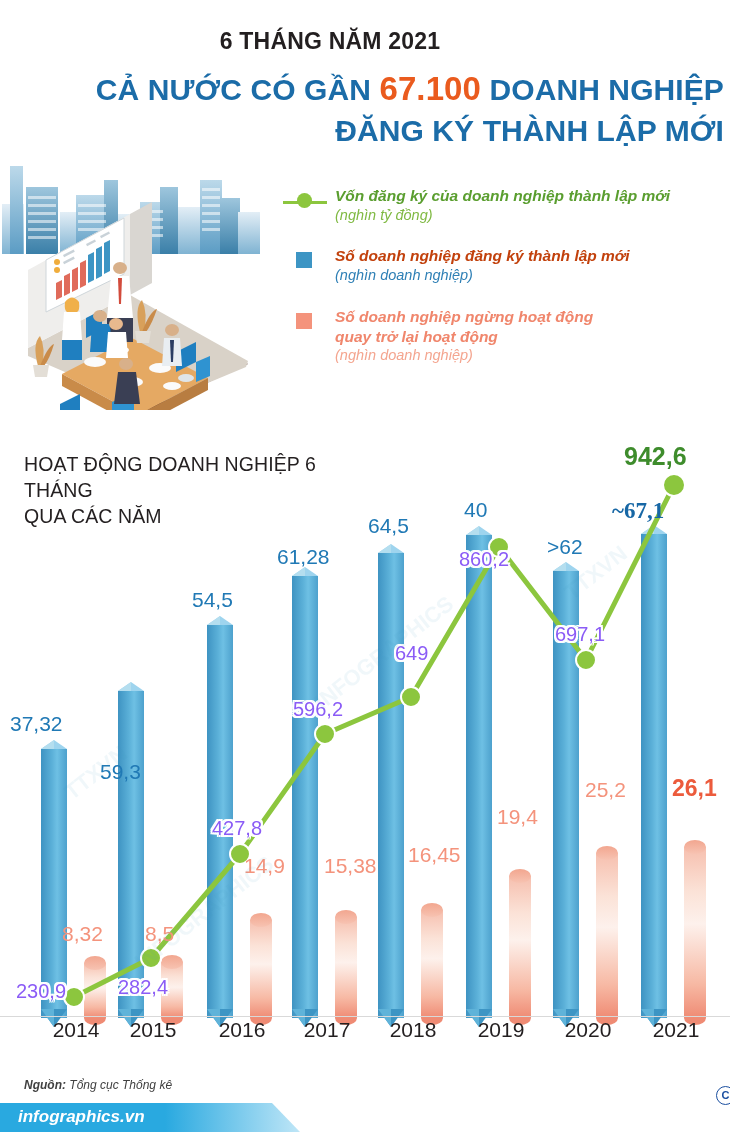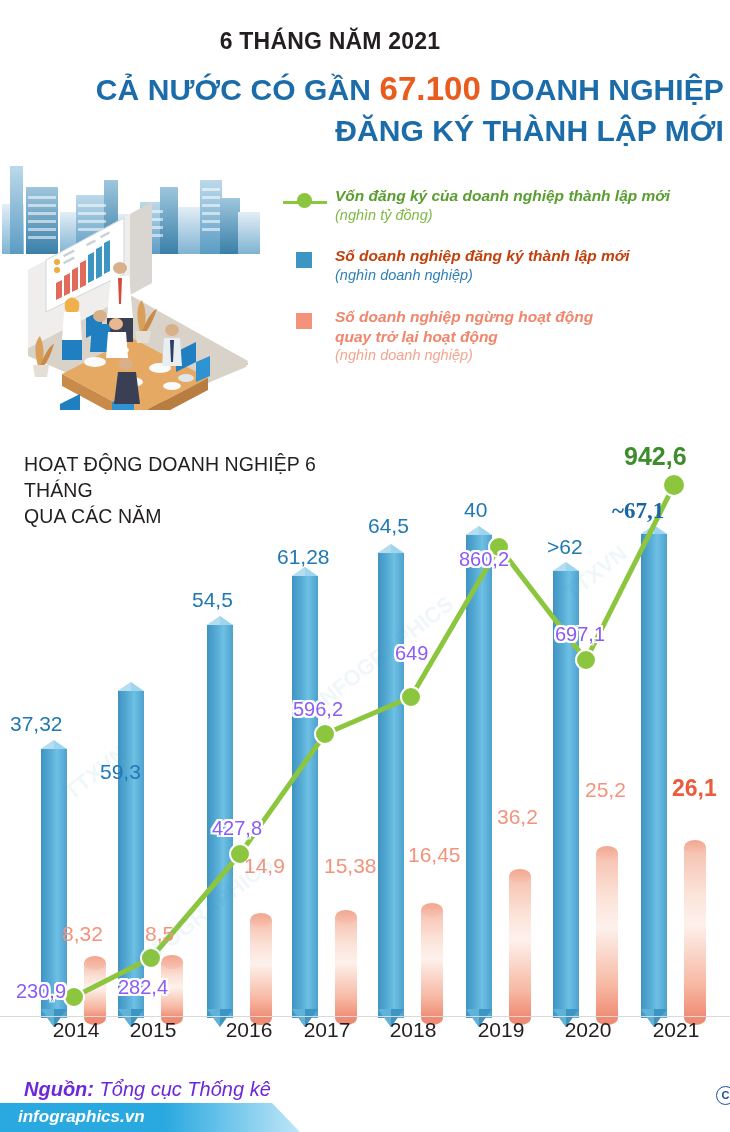--- a/index.html
+++ b/index.html
@@ -80,21 +80,21 @@
   .lbl-green{color:#8b5cf6;font-size:20px;
     text-shadow:-2px -2px 0 #fff,2px -2px 0 #fff,-2px 2px 0 #fff,2px 2px 0 #fff,
                 0 -2px 0 #fff,0 2px 0 #fff,-2px 0 0 #fff,2px 0 0 #fff;}
   .lbl-green.bold{font-weight:700;font-size:25px;color:#3e8c2c;}
 
   .yearlbl{position:absolute;top:1018px;font-size:21px;color:#231f20;text-align:center;width:90px;}
 
   .axis{position:absolute;left:0;top:1016px;width:730px;height:1px;background:#d9d9d9;}
 
   
-  .source{position:absolute;left:24px;top:1078px;font-size:20px;color:#6d28d9;}
+  .source{position:absolute;left:24px;top:1078px;font-size:12px;color:#404040;}
   .source b{font-style:italic;font-weight:700;}
   .source span.val{font-style:italic;}
 
   .ribbon{position:absolute;left:0;top:1103px;width:300px;height:29px;}
   .ribbon .rb-bg{position:absolute;left:0;top:0;width:300px;height:29px;
     background:linear-gradient(to right,#29a9e0 0%,#29a9e0 55%,#bfe6f7 100%);
     clip-path:polygon(0 0,272px 0,300px 29px,0 29px);}
   .ribbon .rb-tx{position:absolute;left:18px;top:4px;font-size:17px;font-style:italic;
     font-weight:700;color:#ffffff;}
 
@@ -439,21 +439,21 @@
         <div class="lbl lbl-blue" style="left:277px;top:105px;">61,28</div>
         <div class="lbl lbl-blue" style="left:368px;top:74px;">64,5</div>
         <div class="lbl lbl-blue" style="left:464px;top:58px;">40</div>
         <div class="lbl lbl-blue" style="left:547px;top:95px;">&gt;62</div>
         <div class="lbl lbl-blue bold" style="left:612px;top:58px;font-family:Liberation Serif, serif;">~67,1</div>
         <div class="lbl lbl-pink" style="left:62px;top:482px;">8,32</div>
         <div class="lbl lbl-pink" style="left:145px;top:482px;">8,5</div>
         <div class="lbl lbl-pink" style="left:244px;top:414px;">14,9</div>
         <div class="lbl lbl-pink" style="left:324px;top:414px;">15,38</div>
         <div class="lbl lbl-pink" style="left:408px;top:403px;">16,45</div>
-        <div class="lbl lbl-pink" style="left:497px;top:365px;">36,2</div>
+        <div class="lbl lbl-pink" style="left:497px;top:365px;">19,4</div>
         <div class="lbl lbl-pink" style="left:585px;top:338px;">25,2</div>
         <div class="lbl lbl-pink bold" style="left:672px;top:335px;">26,1</div>
         <div class="lbl lbl-green" style="left:16px;top:540px;">230,9</div>
         <div class="lbl lbl-green" style="left:118px;top:536px;">282,4</div>
         <div class="lbl lbl-green" style="left:212px;top:377px;">427,8</div>
         <div class="lbl lbl-green" style="left:293px;top:258px;">596,2</div>
         <div class="lbl lbl-green" style="left:395px;top:202px;">649</div>
         <div class="lbl lbl-green" style="left:459px;top:108px;">860,2</div>
         <div class="lbl lbl-green" style="left:555px;top:183px;">697,1</div>
         <div class="lbl lbl-green bold" style="left:624px;top:2px;">942,6</div>
@@ -471,21 +471,21 @@
   </div>
 
   <div class="logo">
     <div class="c-mark">C</div>
 
   </div>
 
 <div class="axis"></div>
     <div class="yearlbl" style="left:31px;">2014</div>
     <div class="yearlbl" style="left:108px;">2015</div>
-    <div class="yearlbl" style="left:204px;">2016</div>
+    <div class="yearlbl" style="left:197px;">2016</div>
     <div class="yearlbl" style="left:282px;">2017</div>
     <div class="yearlbl" style="left:368px;">2018</div>
     <div class="yearlbl" style="left:456px;">2019</div>
     <div class="yearlbl" style="left:543px;">2020</div>
     <div class="yearlbl" style="left:631px;">2021</div>
     <div class="wm" style="left:60px;top:760px;">TTXVN</div>
     <div class="wm" style="left:300px;top:640px;">INFOGRAPHICS</div>
     <div class="wm" style="left:560px;top:560px;">TTXVN</div>
     <div class="wm" style="left:120px;top:900px;">INFOGRAPHICS</div>
   </div>

